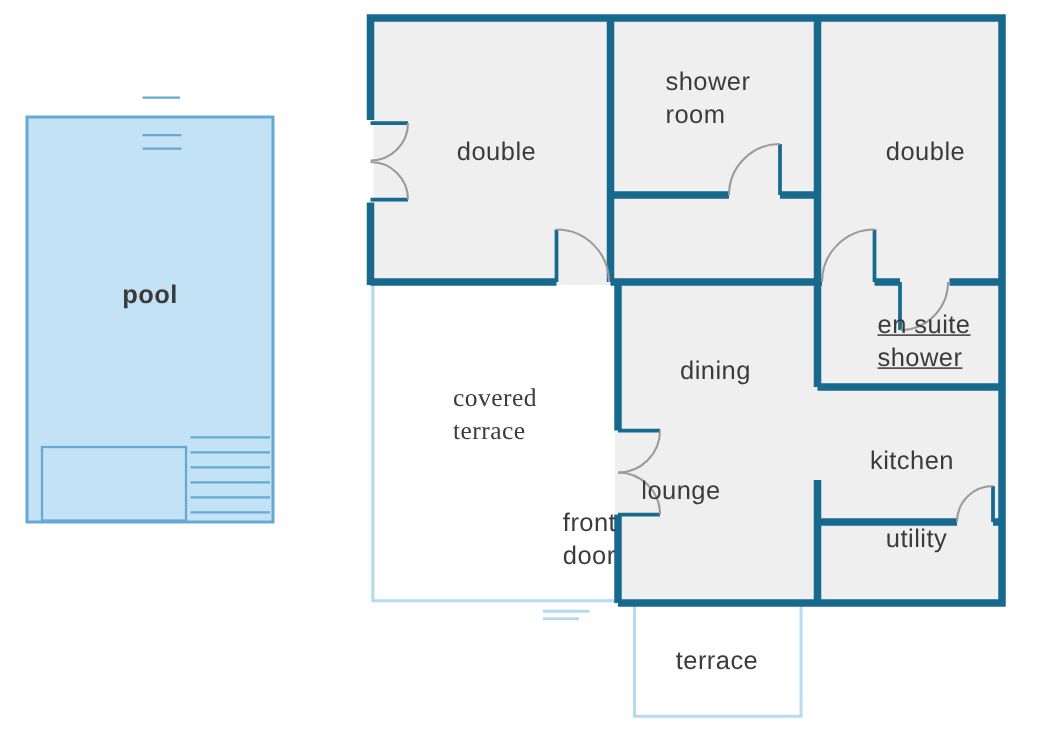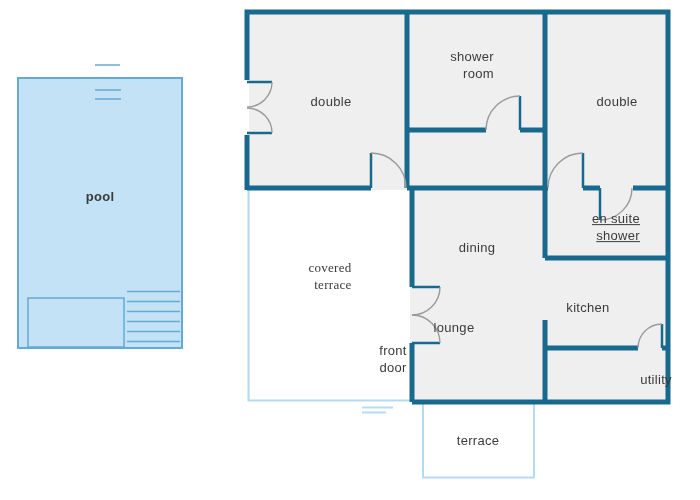--- a/index.html
+++ b/index.html
@@ -13,22 +13,22 @@
   .leaf{stroke:var(--wall,#17698e);stroke-width:2.5;fill:none;}
   .arc{stroke:var(--door_arc,#9b9b9b);stroke-width:1.4;fill:none;}
   .lite{stroke:var(--light_outline,#b5dbf0);stroke-width:2;fill:none;}
   .poolline{stroke:var(--pool_border,#64aad5);stroke-width:1.5;fill:none;}
   .roomfill{fill:var(--room_fill,#efeff0);}
   .whitefill{fill:#ffffff;}
   .poolrect{fill:var(--pool_fill,#c3e2f5);stroke:var(--pool_border,#64aad5);stroke-width:2;}
   .terr{fill:#ffffff;stroke:var(--light_outline,#b5dbf0);stroke-width:2;}
   .lbl{
     position:absolute;transform:translate(-50%,-50%);
-    font-size:13px;line-height:1.3;letter-spacing:.3px;
-    color:var(--text,#3b3b3b);white-space:pre-line;text-align:right;
+    font-size:17px;line-height:1.3;letter-spacing:.3px;
+    color:var(--text,#3b3b3b);white-space:pre-line;text-align:left;
   }
 </style>
 </head>
 <body>
 
 <div class="canvas">
 
   <svg width="700" height="500" viewBox="0 0 700 500">
 
     <g>
@@ -131,17 +131,17 @@
 room</div>
   <div class="lbl" style="left:617px;top:102px;">double</div>
   <div class="lbl" style="left:477px;top:248px;">dining</div>
   <div class="lbl" style="left:616px;top:228px;text-decoration:underline;">en suite
 shower</div>
   <div class="lbl" style="left:330px;top:277px;font-family:Liberation Serif, serif;">covered
 terrace</div>
   <div class="lbl" style="left:393px;top:317px;margin-top:43px;">front
 door</div>
   <div class="lbl" style="left:454px;top:328px;">lounge</div>
-  <div class="lbl" style="left:588px;top:308px;">kitchen</div>
-  <div class="lbl" style="left:611px;top:380px;margin-left:45px;">utility</div>
+  <div class="lbl" style="left:608px;top:308px;">kitchen</div>
+  <div class="lbl" style="left:611px;top:360px;">utility</div>
   <div class="lbl" style="left:478px;top:441px;">terrace</div>
 
 </div>
 
 </body></html>

